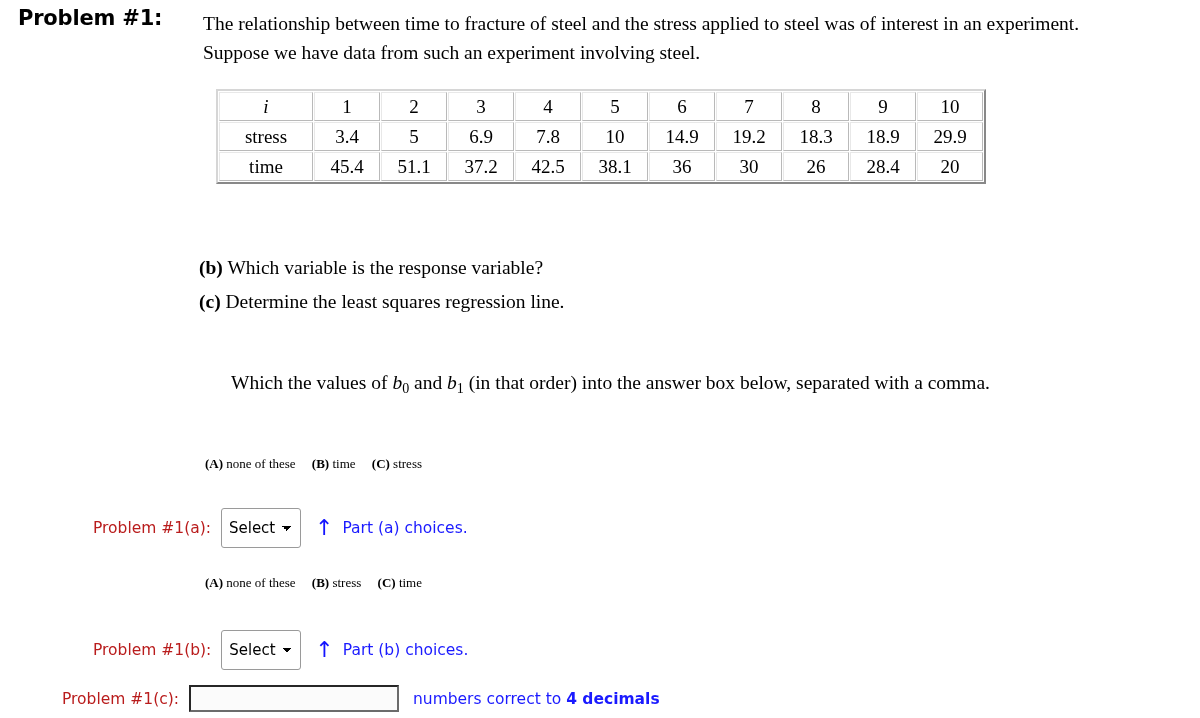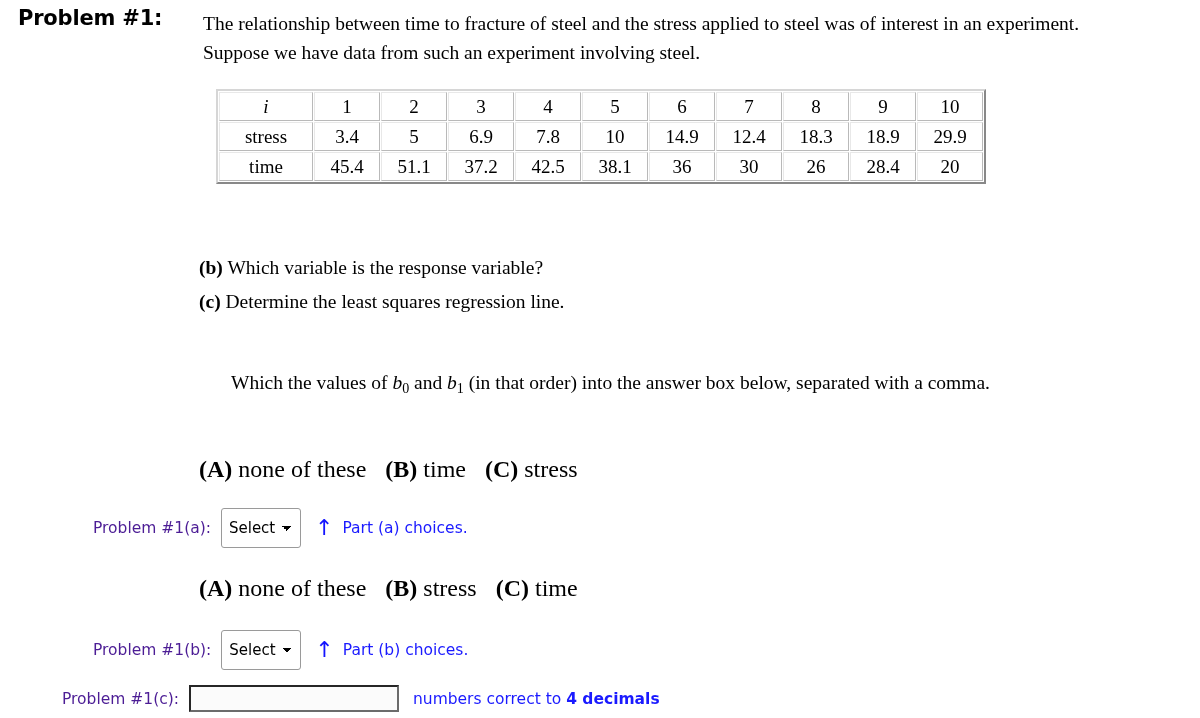--- a/index.html
+++ b/index.html
@@ -94,22 +94,22 @@
   .mvar { font-style: italic; }
   .mvar sub {
     font-style: normal;
     font-size: 0.72em;
     vertical-align: -0.28em;
   }
 
   
   .choices-line {
     position: absolute;
-    left: 199px;
-    font-size: 24px;
+    left: 205px;
+    font-size: 13px;
     white-space: nowrap;
   }
   .choices-line .ch { font-weight: bold; }
   .choices-line .sep { display: inline-block; width: 13px; }
   #choices-a { top: 456px; }
   #choices-b { top: 575px; }
 
   
   .answer-row {
     position: absolute;
@@ -117,21 +117,21 @@
     align-items: center;
     font-family: "DejaVu Sans", "Liberation Sans", sans-serif;
     font-size: 15.5px;
     white-space: nowrap;
   }
   #answer-row-a { left: 93px; top: 508px; }
   #answer-row-b { left: 93px; top: 630px; }
   #answer-row-c { left: 62px; top: 685px; }
 
   .answer-label {
-    color: #4c1d95;
+    color: #b91c1c;
     margin-right: 10px;
   }
 
   select.select-box {
     font-family: "DejaVu Sans", "Liberation Sans", sans-serif;
     font-size: 15px;
     color: #000000;
     background: #ffffff;
     border: 1px solid #9a9a9a;
     border-radius: 3px;
@@ -209,21 +209,21 @@
         <td class="valcell">10</td>
       </tr>
       <tr>
         <td class="rowhead">stress</td>
         <td class="valcell">3.4</td>
         <td class="valcell">5</td>
         <td class="valcell">6.9</td>
         <td class="valcell">7.8</td>
         <td class="valcell">10</td>
         <td class="valcell">14.9</td>
-        <td class="valcell">12.4</td>
+        <td class="valcell">19.2</td>
         <td class="valcell">18.3</td>
         <td class="valcell">18.9</td>
         <td class="valcell">29.9</td>
       </tr>
       <tr>
         <td class="rowhead">time</td>
         <td class="valcell">45.4</td>
         <td class="valcell">51.1</td>
         <td class="valcell">37.2</td>
         <td class="valcell">42.5</td>

